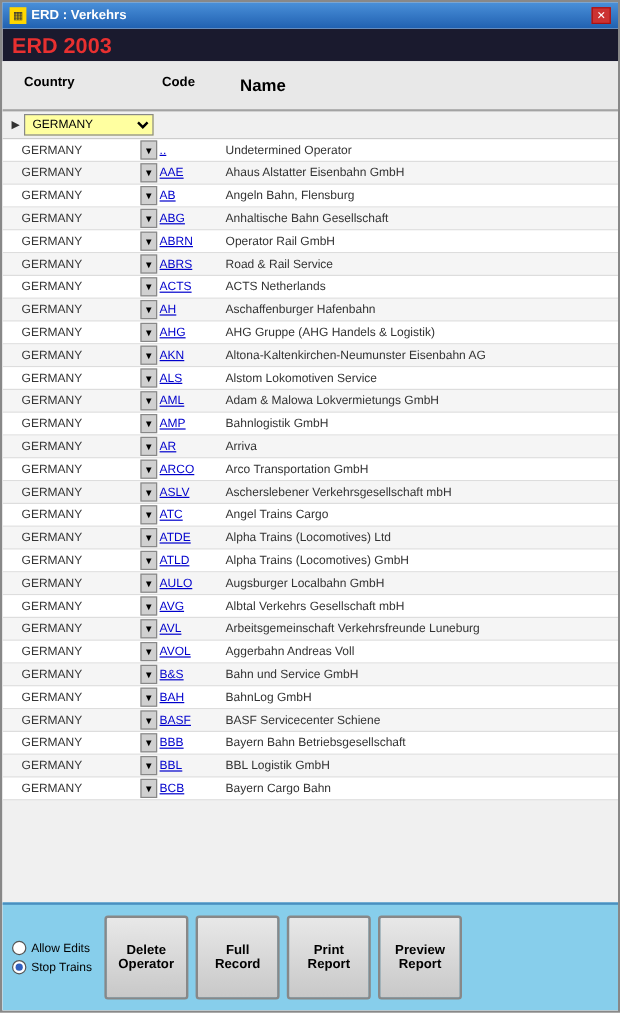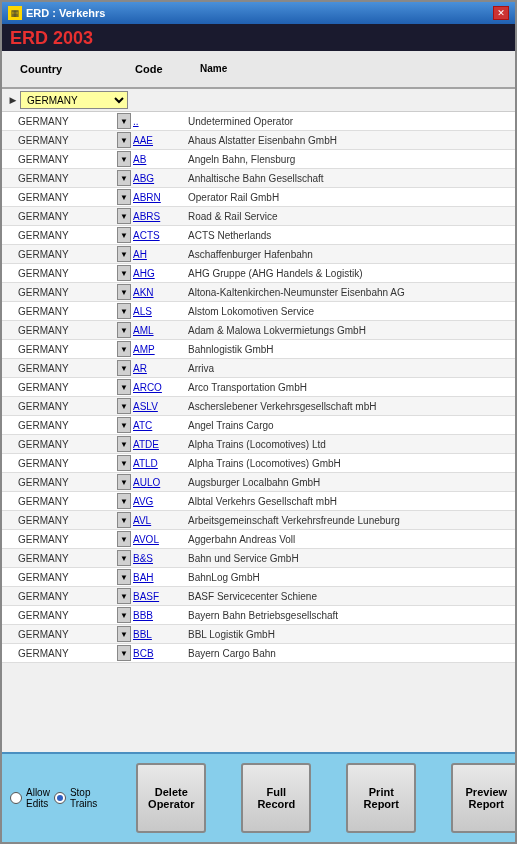--- a/index.html
+++ b/index.html
@@ -80,21 +80,21 @@
     }
     .column-headers {
       display: flex;
       background: #e8e8e8;
       border-bottom: 2px solid #a3a3a3;
       padding: 12px 4px;
       flex-shrink: 0;
     }
     .col-country { width: 115px; font-weight: bold; font-size: 11px; }
     .col-code { width: 65px; font-weight: bold; font-size: 11px; }
-    .col-name { flex: 1; font-weight: bold; font-size: 10px; }
+    .col-name { flex: 1; font-weight: bold; font-size: 14px; }
     .filter-row {
       display: flex;
       background: #f0f0f0;
       border-bottom: 1px solid #ccc;
       padding: 2px 4px;
       align-items: center;
       flex-shrink: 0;
     }
     .filter-dropdown {
       width: 108px;
@@ -161,21 +161,21 @@
       border-top: 2px solid #4a8fc0;
       padding: 6px 8px;
       flex-shrink: 0;
       height: 90px;
       display: flex;
       align-items: center;
       gap: 6px;
     }
     .radio-group {
       display: flex;
-      flex-direction: row;
+      flex-direction: column;
       gap: 4px;
       margin-right: 4px;
     }
     .radio-item {
       display: flex;
       align-items: center;
       gap: 4px;
       font-size: 10px;
       color: #000;
     }
@@ -206,21 +206,20 @@
       font-weight: bold;
       cursor: pointer;
       text-align: center;
       min-width: 70px;
       height: 70px;
       display: flex;
       align-items: center;
       justify-content: center;
       flex-direction: column;
       color: #000;
-      margin-left: 29px;
     }
     .table-wrapper {
       display: flex;
       flex: 1;
       overflow: hidden;
     }
   </style>
 </head>
 <body>
 

